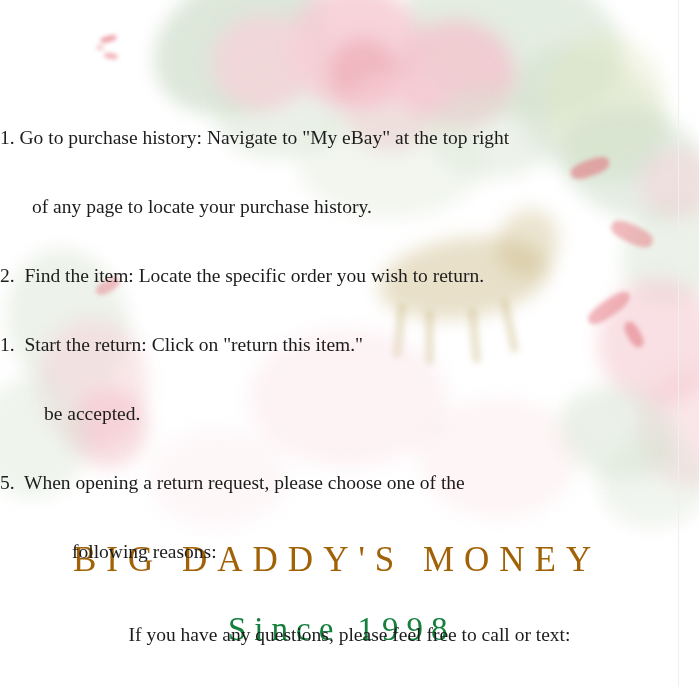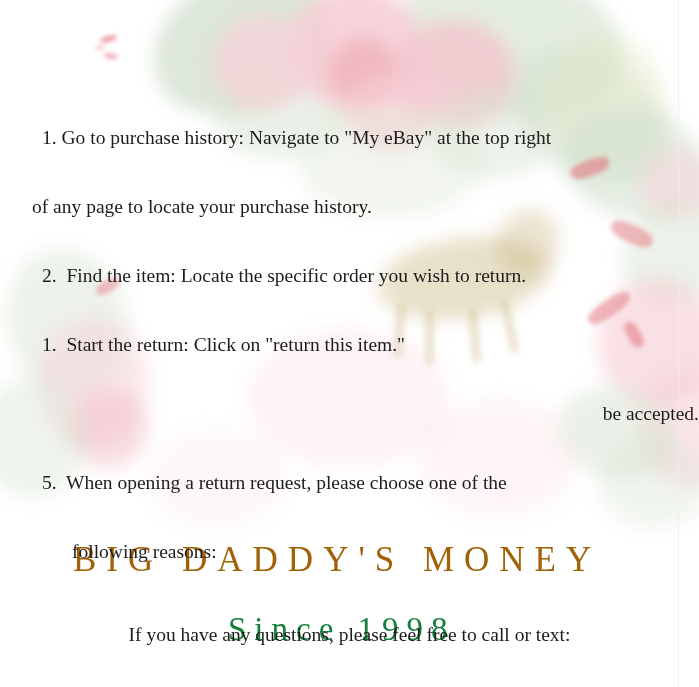--- a/index.html
+++ b/index.html
@@ -78,23 +78,23 @@
   .title {
     position:absolute; top:33px; left:0; width:636px;
     text-align:center; font-size:28px; font-weight:700;
     letter-spacing:-0.3px; white-space:pre;
   }
   .lines {
     position:absolute; top:80px; left:0; width:699px;
     font-size:19.5px; line-height:23px; white-space:pre;
   }
   .line { height:23px; }
-  .ml42  { padding-left:42px; }
+  .ml42  { }
   .ml62  { padding-left:32px; }
-  .ml65  { padding-left:44px;text-align:right; }
+  .ml65  { padding-left:44px; }
   .ml72  { padding-left:72px; }
   .footer {
     position:absolute; top:577px; left:0; width:699px;
     font-size:19.5px; line-height:23px; text-align:center; white-space:pre;
   }
 </style>
 </head>
 <body>
 
 <div class="canvas">

